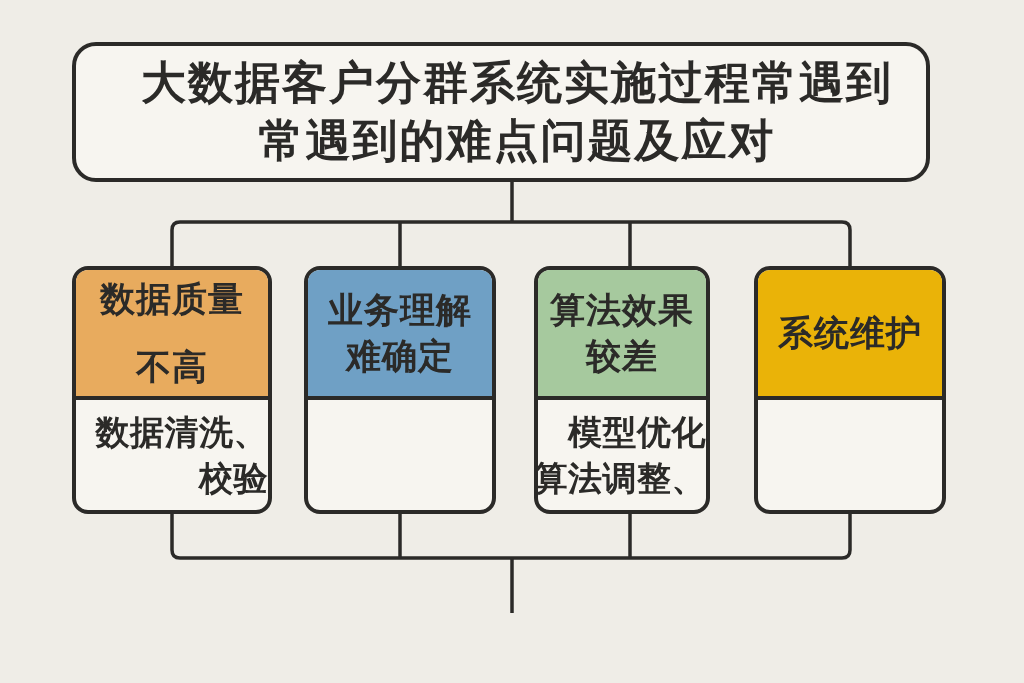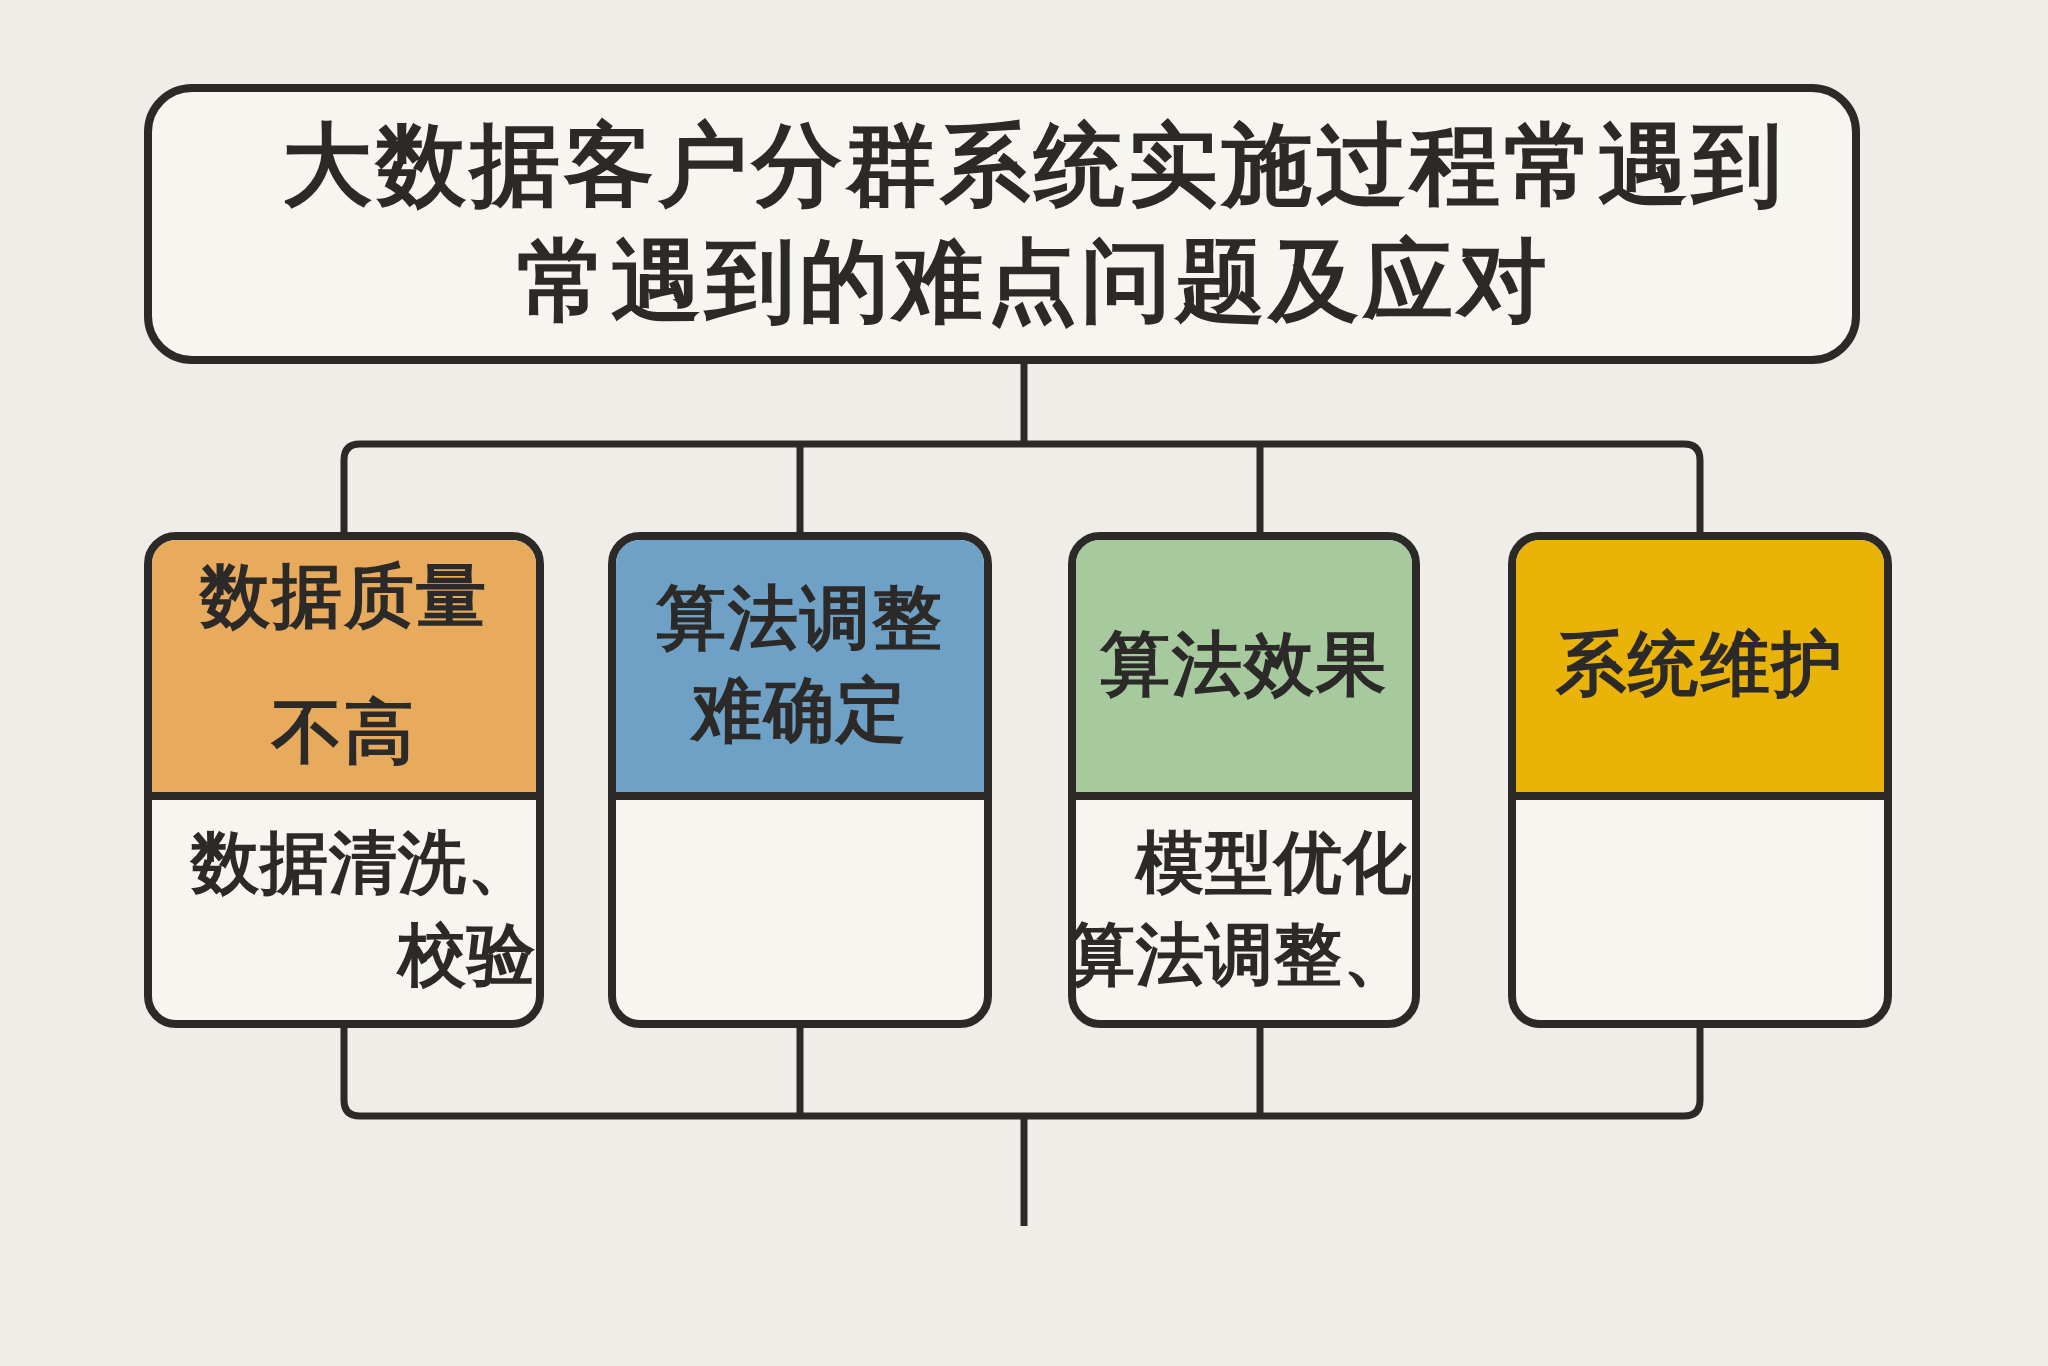--- a/index.html
+++ b/index.html
@@ -100,28 +100,29 @@
       <div class="hline">不高</div>
     </div>
     <div class="card-body">
       <div class="bline">数据清洗、</div>
       <div class="bline">校验</div>
     </div>
   </div>
 
   <div class="card card-2">
     <div class="card-header" style="background-color: rgb(111, 160, 197);">
-      <div class="hline">算法调整</div>
+      <div class="hline">业务理解</div>
       <div class="hline">难确定</div>
     </div>
   </div>
 
   <div class="card card-3">
     <div class="card-header" style="background-color: rgb(166, 201, 158);">
       <div class="hline">算法效果</div>
+      <div class="hline">较差</div>
     </div>
     <div class="card-body">
       <div class="bline">模型优化</div>
       <div class="bline">算法调整、</div>
     </div>
   </div>
 
   <div class="card card-4">
     <div class="card-header" style="background-color: #eab308;">
       <div class="hline">系统维护</div>

